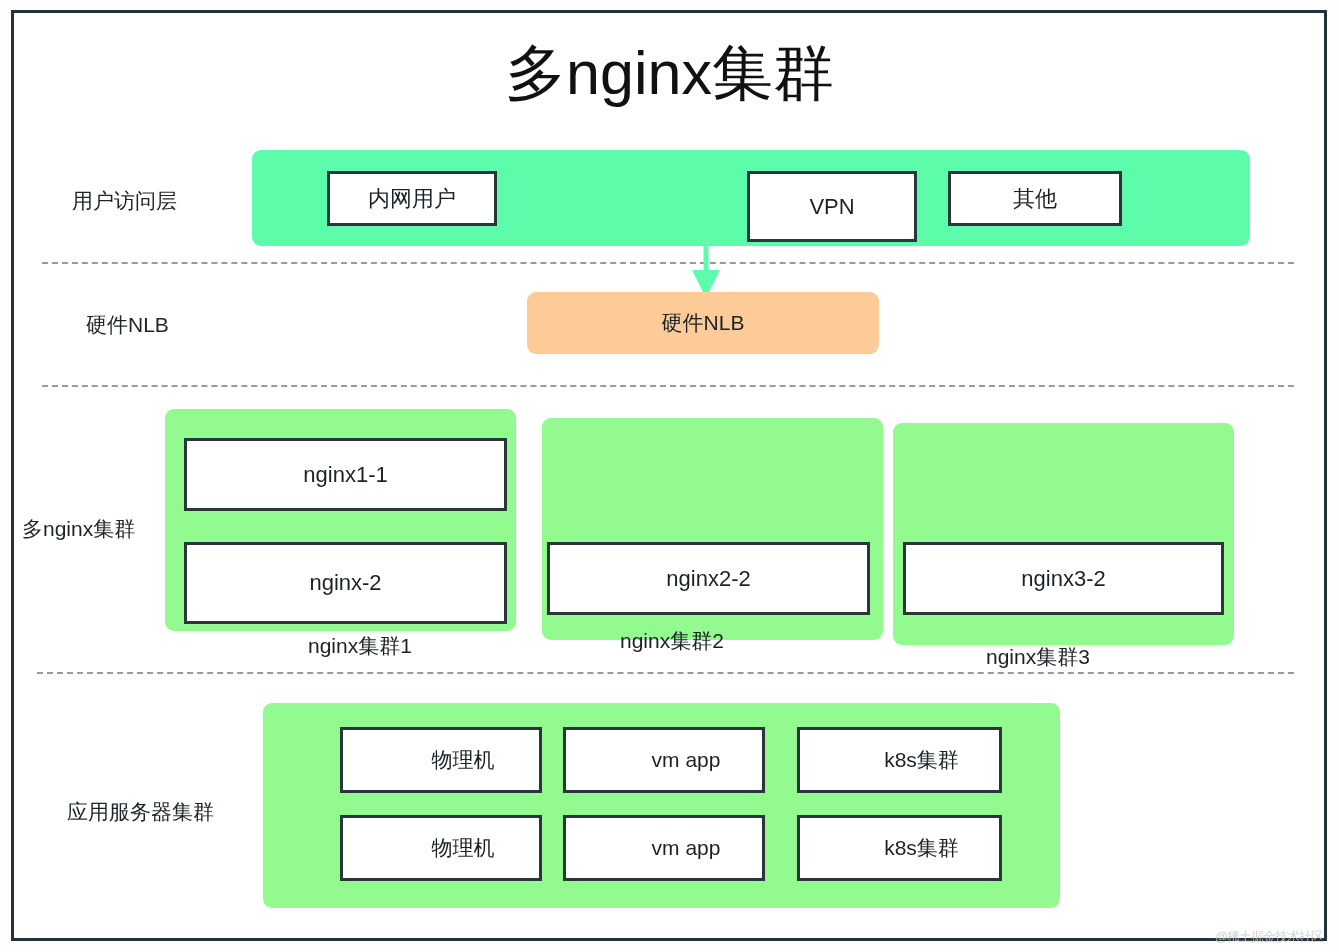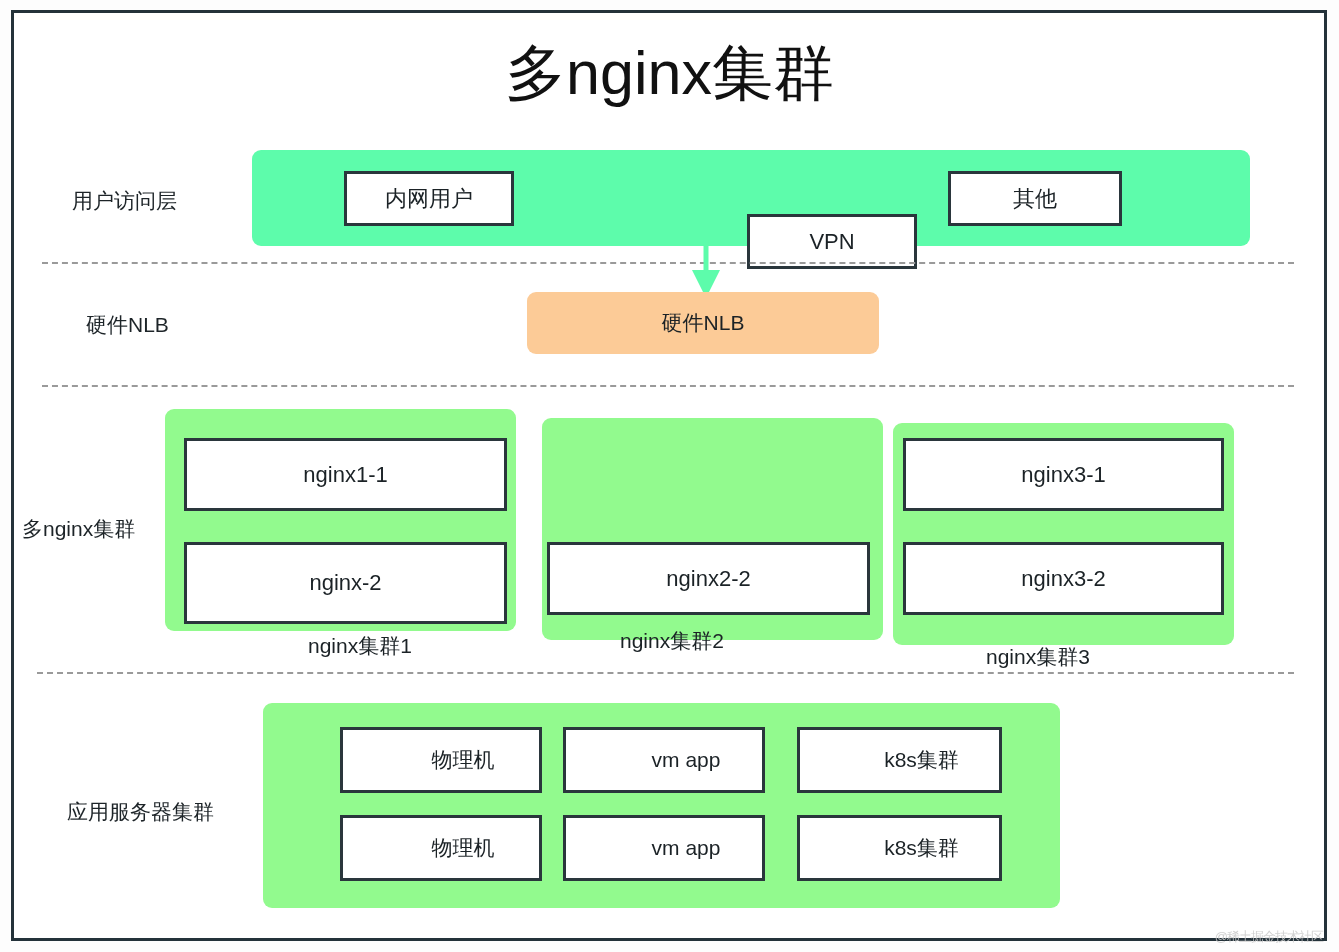--- a/index.html
+++ b/index.html
@@ -132,22 +132,22 @@
 <div id="canvas">
 
   <div class="frame"></div>
 
   <div class="title">多nginx集群</div>
 
   <div class="row-label" style="left:72px; top:187px;">用户访问层</div>
 
   <div class="band band-mint" style="left:252px; top:150px; width:998px; height:96px;"></div>
 
-  <div class="node" style="left:344px; top:171px; width:170px; height:55px;">内网用户</div>
-  <div class="node" style="left:747px; top:171px; width:170px; height:55px;margin-top:43px;">VPN</div>
+  <div class="node" style="left:327px; top:171px; width:170px; height:55px;">内网用户</div>
+  <div class="node" style="left:747px; top:171px; width:170px; height:71px;">VPN</div>
   <div class="node" style="left:948px; top:171px; width:174px; height:55px;">其他</div>
 
   <div class="divider" style="left:42px; top:262px; width:1252px;"></div>
 
   <svg class="arrow-svg" viewBox="0 0 60 62">
     <line x1="30" y1="0" x2="30" y2="38" stroke="#5dfcab" stroke-width="5"></line>
     <polygon points="30,58 16,30 44,30" fill="#5dfcab"></polygon>
   </svg>
 
   <div class="row-label" style="left:86px; top:311px;">硬件NLB</div>
@@ -162,21 +162,20 @@
   <div class="band band-green" style="left:165px; top:409px; width:351px; height:222px;"></div>
   <div class="node" style="left:184px; top:438px; width:323px; height:73px;">nginx1-1</div>
   <div class="node" style="left:184px; top:542px; width:323px; height:82px;">nginx-2</div>
   <div class="caption" style="left:308px; top:632px;">nginx集群1</div>
 
   <div class="band band-green" style="left:542px; top:418px; width:341px; height:222px;"></div>
   <div class="node" style="left:547px; top:542px; width:323px; height:73px;">nginx2-2</div>
   <div class="caption" style="left:620px; top:627px;">nginx集群2</div>
 
   <div class="band band-green" style="left:893px; top:423px; width:341px; height:222px;"></div>
-  <div class="node" style="left:903px; top:438px; width:321px; height:73px;">nginx3-1</div>
   <div class="node" style="left:903px; top:542px; width:321px; height:73px;">nginx3-2</div>
   <div class="caption" style="left:986px; top:643px;">nginx集群3</div>
 
   <div class="divider" style="left:37px; top:672px; width:1257px;"></div>
 
   <div class="row-label" style="left:67px; top:798px;">应用服务器集群</div>
 
   <div class="band band-green" style="left:263px; top:703px; width:797px; height:205px;"></div>
 
   <div class="node node-sm" style="left:340px; top:727px; width:202px; height:66px;">物理机</div>

